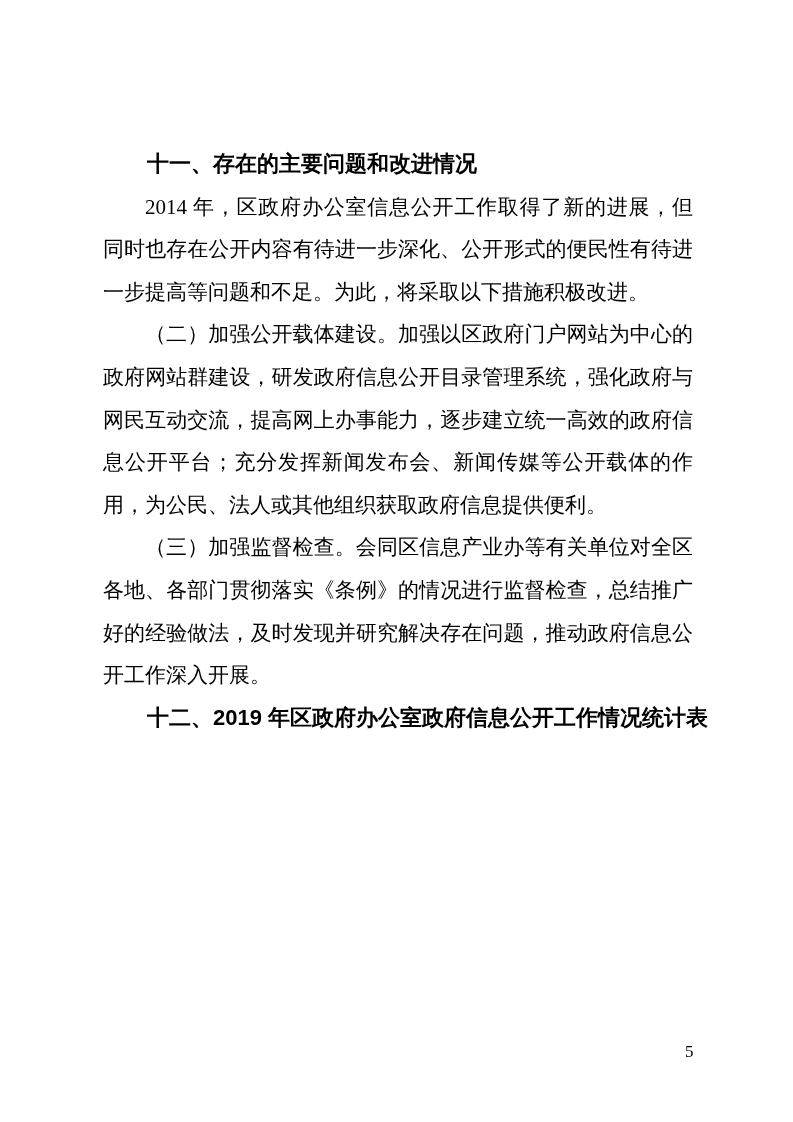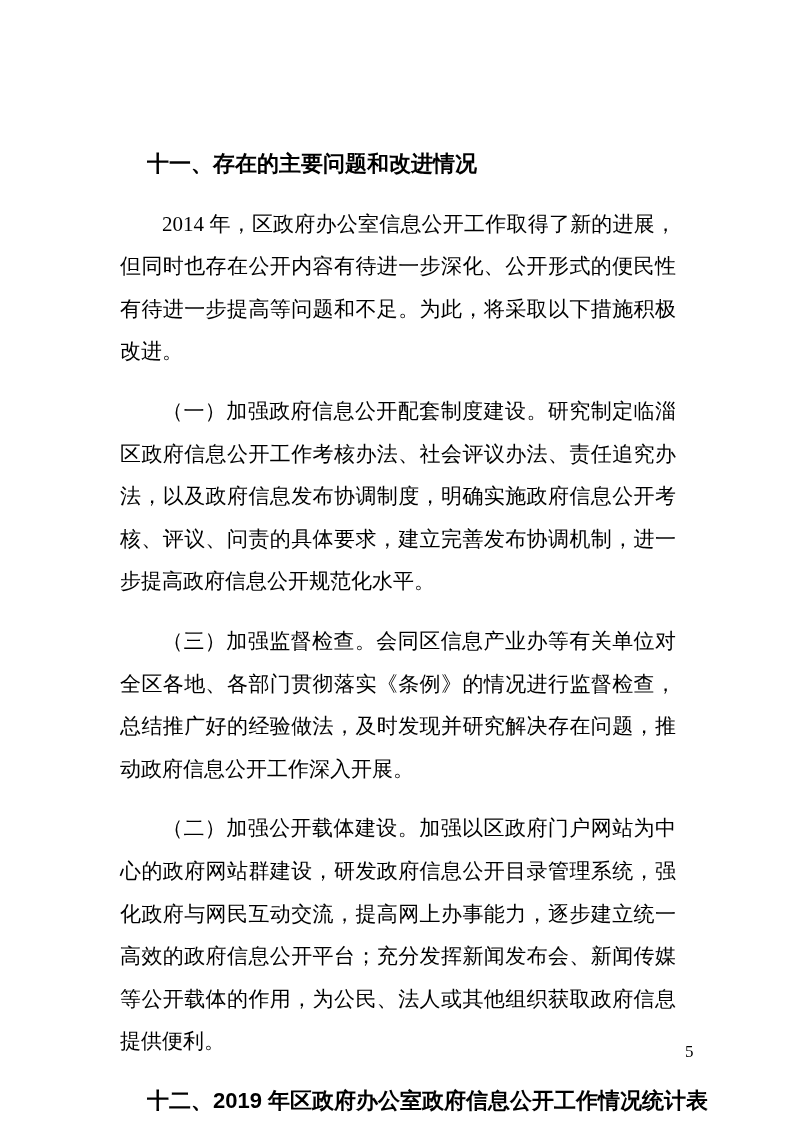--- a/index.html
+++ b/index.html
@@ -23,21 +23,21 @@
     background: #ffffff;
     overflow: hidden;
   }
   .content {
     position: absolute;
     left: 103px;
     top: 136px;
     width: 590px;
   }
   .para {
-    margin: 17px;
+    margin: 0;
     font-size: 21px;
     line-height: 42.6px;
     text-indent: 2em;
     text-align: justify;
     text-justify: inter-character;
     font-family: "Liberation Serif", "DejaVu Serif", serif;
     color: #000000;
   }
   .heading {
     margin: 0;
@@ -59,19 +59,18 @@
     color: #000000;
   }
 </style>
 </head>
 <body>
 
 <div class="page">
   <div class="content">
     <h2 class="heading">十一、存在的主要问题和改进情况</h2>
     <p class="para">2014 年，区政府办公室信息公开工作取得了新的进展，但同时也存在公开内容有待进一步深化、公开形式的便民性有待进一步提高等问题和不足。为此，将采取以下措施积极改进。</p>
-    <p class="para">（一）加强政府信息公开配套制度建设。研究制定临淄区政府信息公开工作考核办法、社会评议办法、责任追究办法，以及政府信息发布协调制度，明确实施政府信息公开考核、评议、问责的具体要求，建立完善发布协调机制，进一步提高政府信息公开规范化水平。</p>
+    <p class="para">（二）加强公开载体建设。加强以区政府门户网站为中心的政府网站群建设，研发政府信息公开目录管理系统，强化政府与网民互动交流，提高网上办事能力，逐步建立统一高效的政府信息公开平台；充分发挥新闻发布会、新闻传媒等公开载体的作用，为公民、法人或其他组织获取政府信息提供便利。</p>
     <p class="para">（三）加强监督检查。会同区信息产业办等有关单位对全区各地、各部门贯彻落实《条例》的情况进行监督检查，总结推广好的经验做法，及时发现并研究解决存在问题，推动政府信息公开工作深入开展。</p>
-    <p class="para">（二）加强公开载体建设。加强以区政府门户网站为中心的政府网站群建设，研发政府信息公开目录管理系统，强化政府与网民互动交流，提高网上办事能力，逐步建立统一高效的政府信息公开平台；充分发挥新闻发布会、新闻传媒等公开载体的作用，为公民、法人或其他组织获取政府信息提供便利。</p>
     <h2 class="heading">十二、2019 年区政府办公室政府信息公开工作情况统计表</h2>
   </div>
   <div class="page-number">5</div>
 </div>
 
 </body></html>

